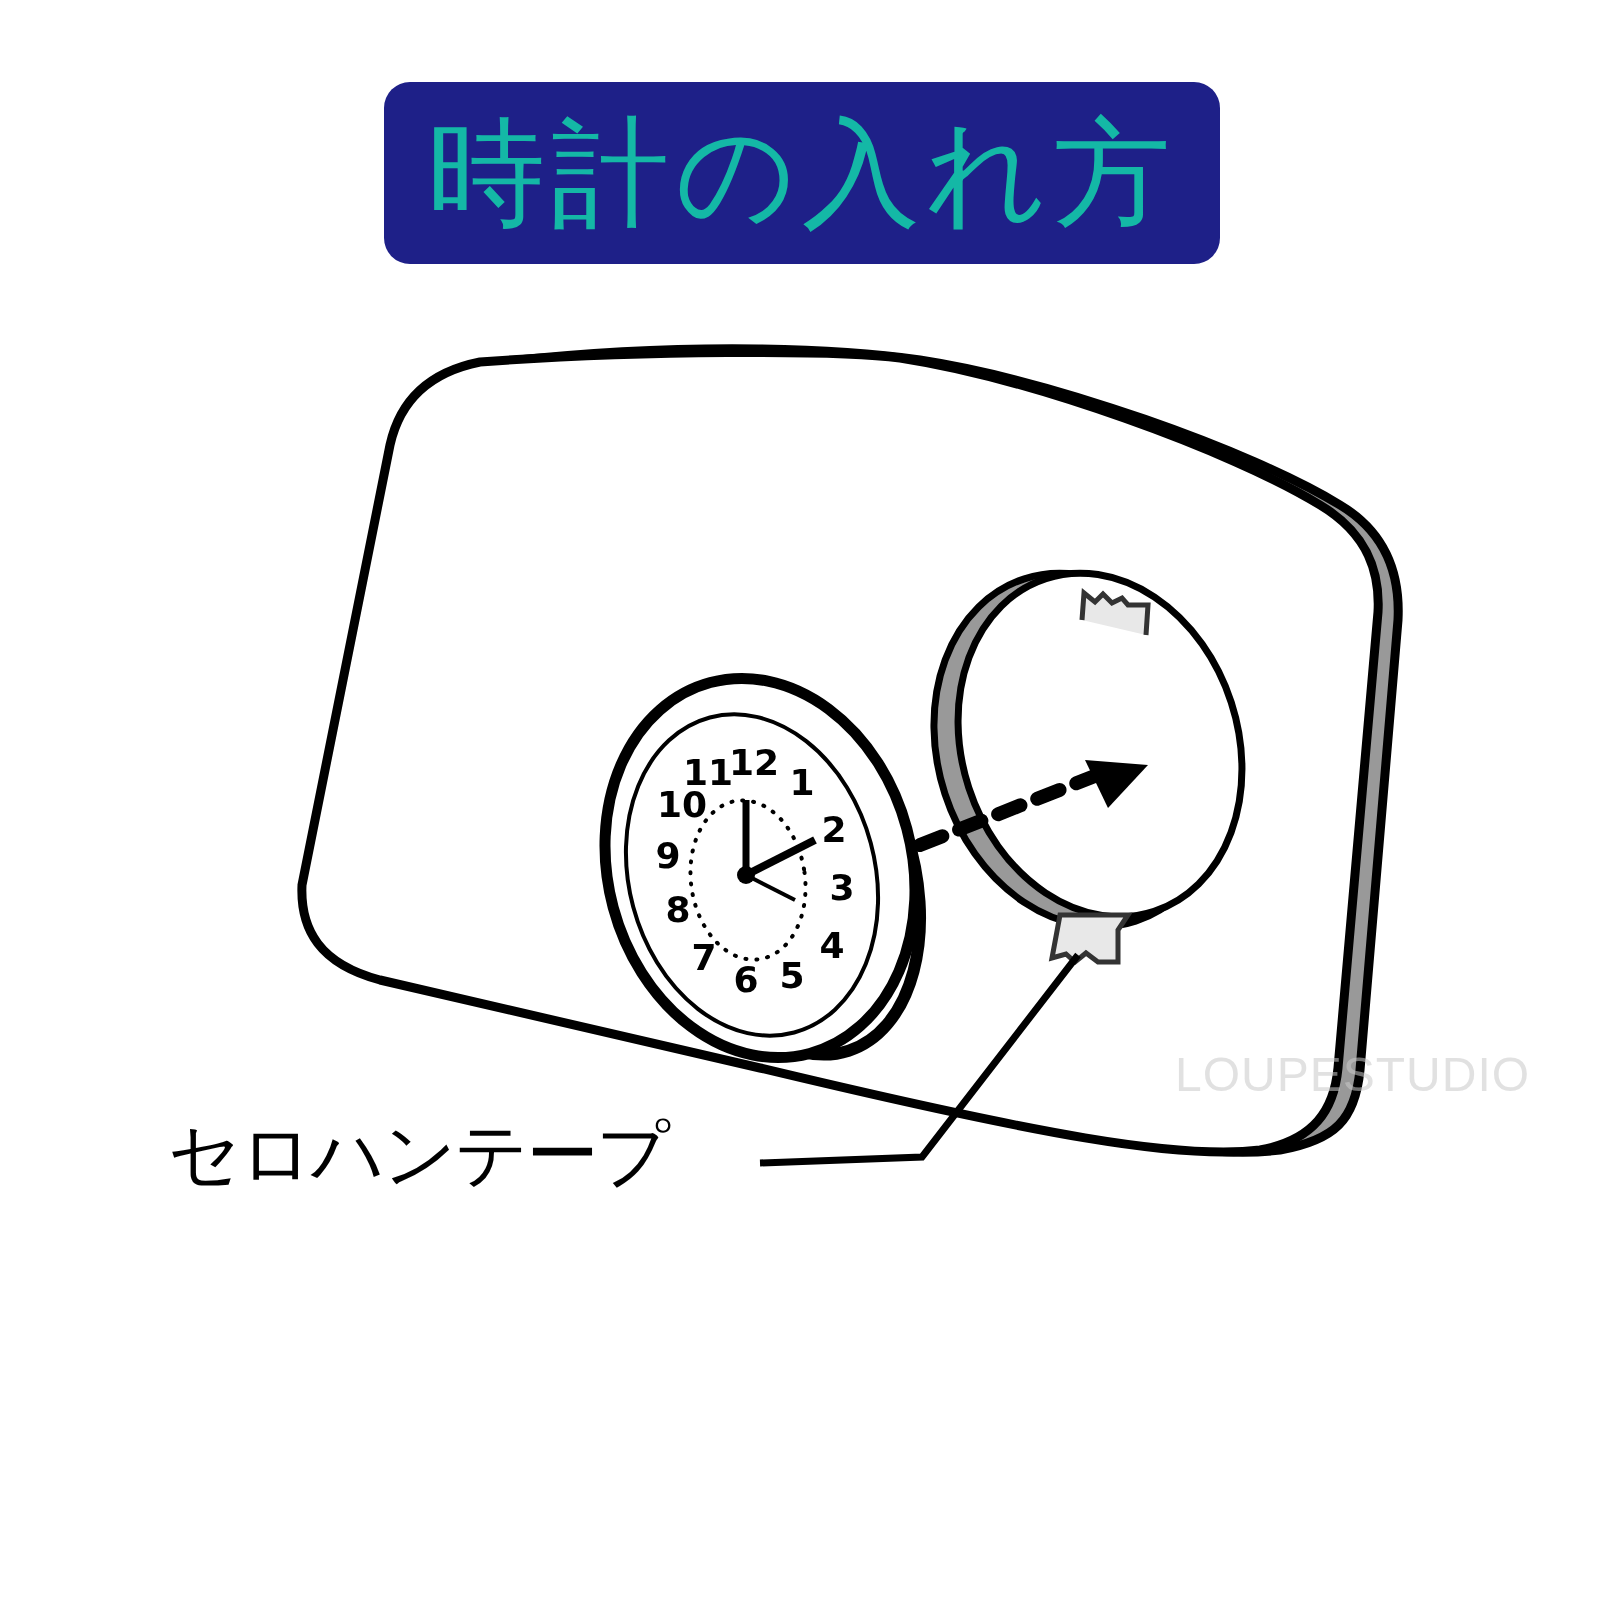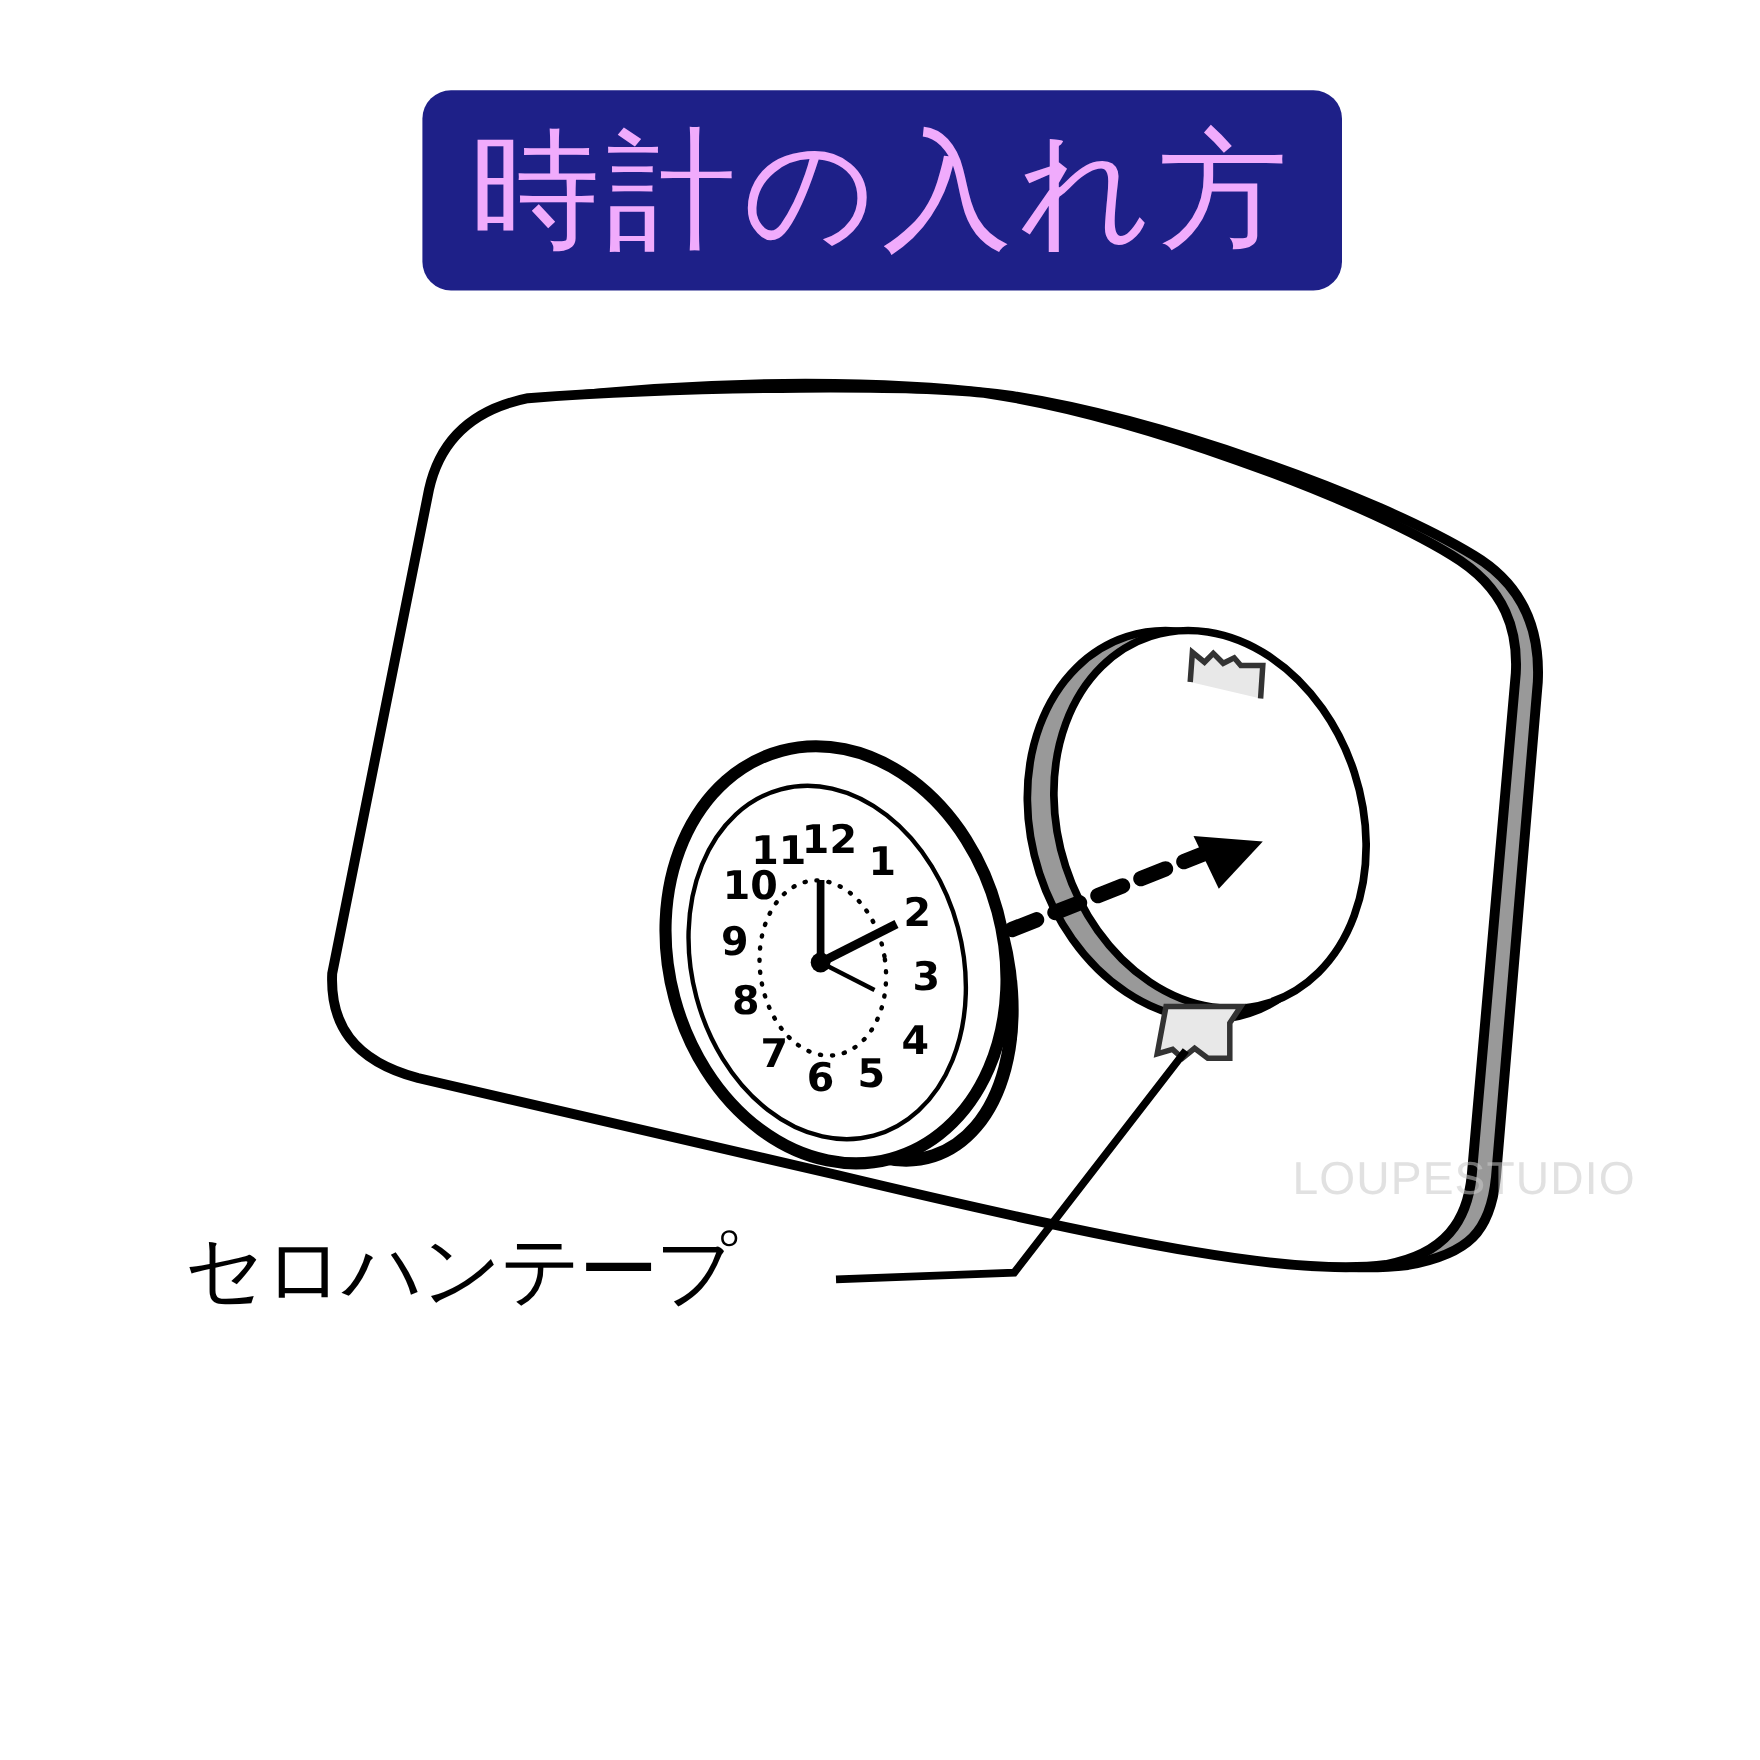--- a/index.html
+++ b/index.html
@@ -1,27 +1,27 @@
 <!DOCTYPE html>
 <html><head>
   <meta charset="utf-8">
   <style>
     html, body { margin: 0; padding: 0; background: #ffffff; }
     body { width: 1600px; height: 1600px; position: relative; overflow: hidden;
       font-family: "DejaVu Sans", "Liberation Sans", sans-serif; color: #000; }
     .title-box { position: absolute; left: 384px; top: 82px; width: 836px; height: 182px;
       border-radius: 26px; display: flex; align-items: center; justify-content: center; }
-    .title-text { color: #f0abfc; font-size: 118px; letter-spacing: 6px; line-height: 1; font-weight: normal; }
+    .title-text { color: #14b8a6; font-size: 118px; letter-spacing: 6px; line-height: 1; font-weight: normal; }
     .illus { position: absolute; left: 0; top: 0; width: 1600px; height: 1600px; }
     .callout-label { position: absolute; left: 168px; top: 1118px; font-size: 72px; line-height: 1;
       letter-spacing: -2px; white-space: nowrap; }
     .instructions { position: absolute; left: 80px; top: 1340px; width: 1460px; font-size: 60px;
       line-height: 88px; letter-spacing: 0px; }
     .instructions div { white-space: nowrap; }
-    .watermark { position: absolute; left: 1175px; top: 1047px; font-size: 42px; color: rgba(200,200,200,0.55);
+    .watermark { position: absolute; left: 1175px; top: 1047px; font-size: 48px; color: rgba(200,200,200,0.55);
       letter-spacing: 1px; font-family: "Liberation Sans", sans-serif; }
   </style>
 </head>
 <body>
 
 <div class="title-box" style="background:#1e2088;">
   <span class="title-text">時計の入れ方</span>
 </div>
 
 <svg class="illus" viewBox="0 0 1600 1600" xmlns="http://www.w3.org/2000/svg">

